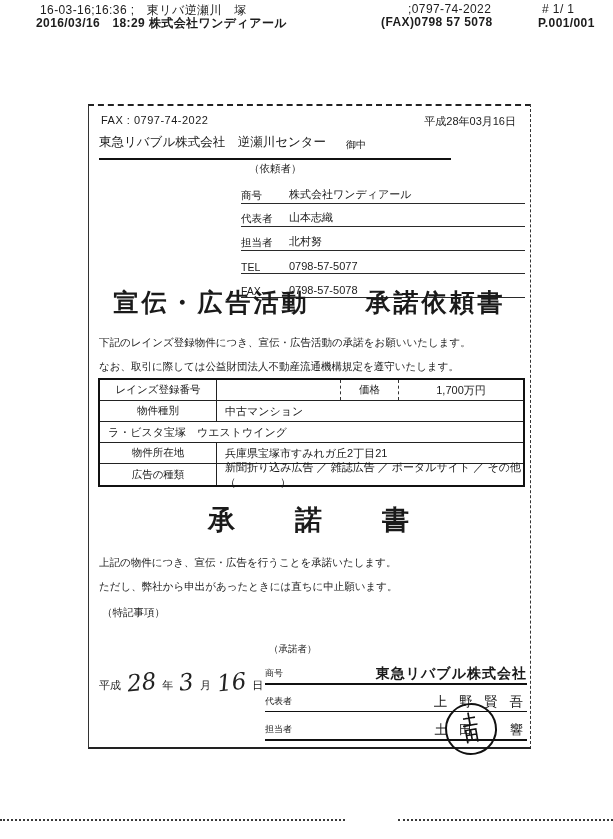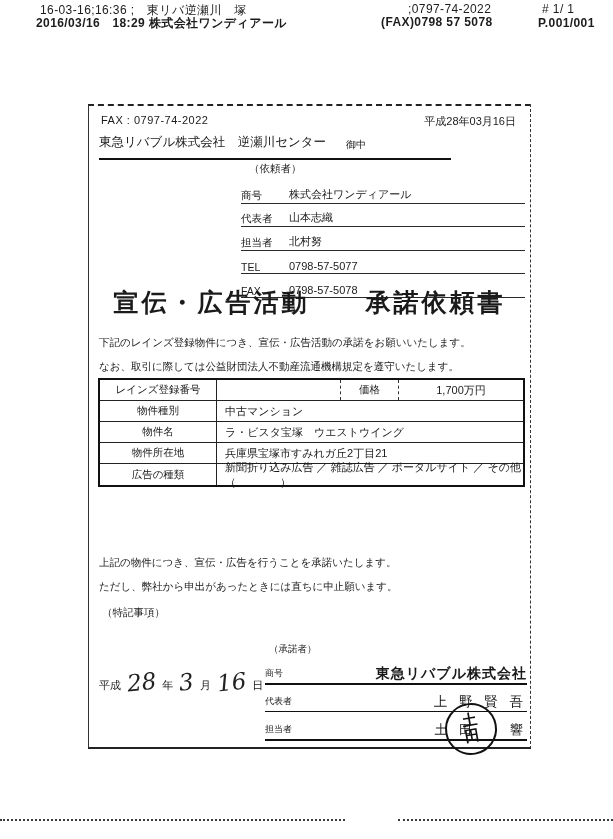--- a/index.html
+++ b/index.html
@@ -165,33 +165,33 @@
         <div class="pcell lblcell">レインズ登録番号</div>
         <div class="pcell blankcell"></div>
         <div class="pcell pricelbl">価格</div>
         <div class="pcell priceval">1,700万円</div>
       </div>
       <div class="prow">
         <div class="pcell lblcell">物件種別</div>
         <div class="pcell valcell">中古マンション</div>
       </div>
       <div class="prow">
-        <div class="pcell lblcell">物件名</div>
         <div class="pcell valcell">ラ・ビスタ宝塚　ウエストウイング</div>
       </div>
       <div class="prow">
         <div class="pcell lblcell">物件所在地</div>
         <div class="pcell valcell">兵庫県宝塚市すみれガ丘2丁目21</div>
       </div>
       <div class="prow">
         <div class="pcell lblcell">広告の種類</div>
         <div class="pcell valcell">新聞折り込み広告 ／ 雑誌広告 ／ ポータルサイト ／ その他（　　　　）</div>
       </div>
     </div>
 
+    <div class="abs consent-title">承　　諾　　書</div>
     <div class="abs consent1">上記の物件につき、宣伝・広告を行うことを承諾いたします。</div>
     <div class="abs consent2">ただし、弊社から申出があったときには直ちに中止願います。</div>
     <div class="abs notes">（特記事項）</div>
 
     <div class="abs date-line">
       <span>平成</span>
       <span class="hand">28</span>
       <span>年</span>
       <span class="hand">3</span>
       <span>月</span>

